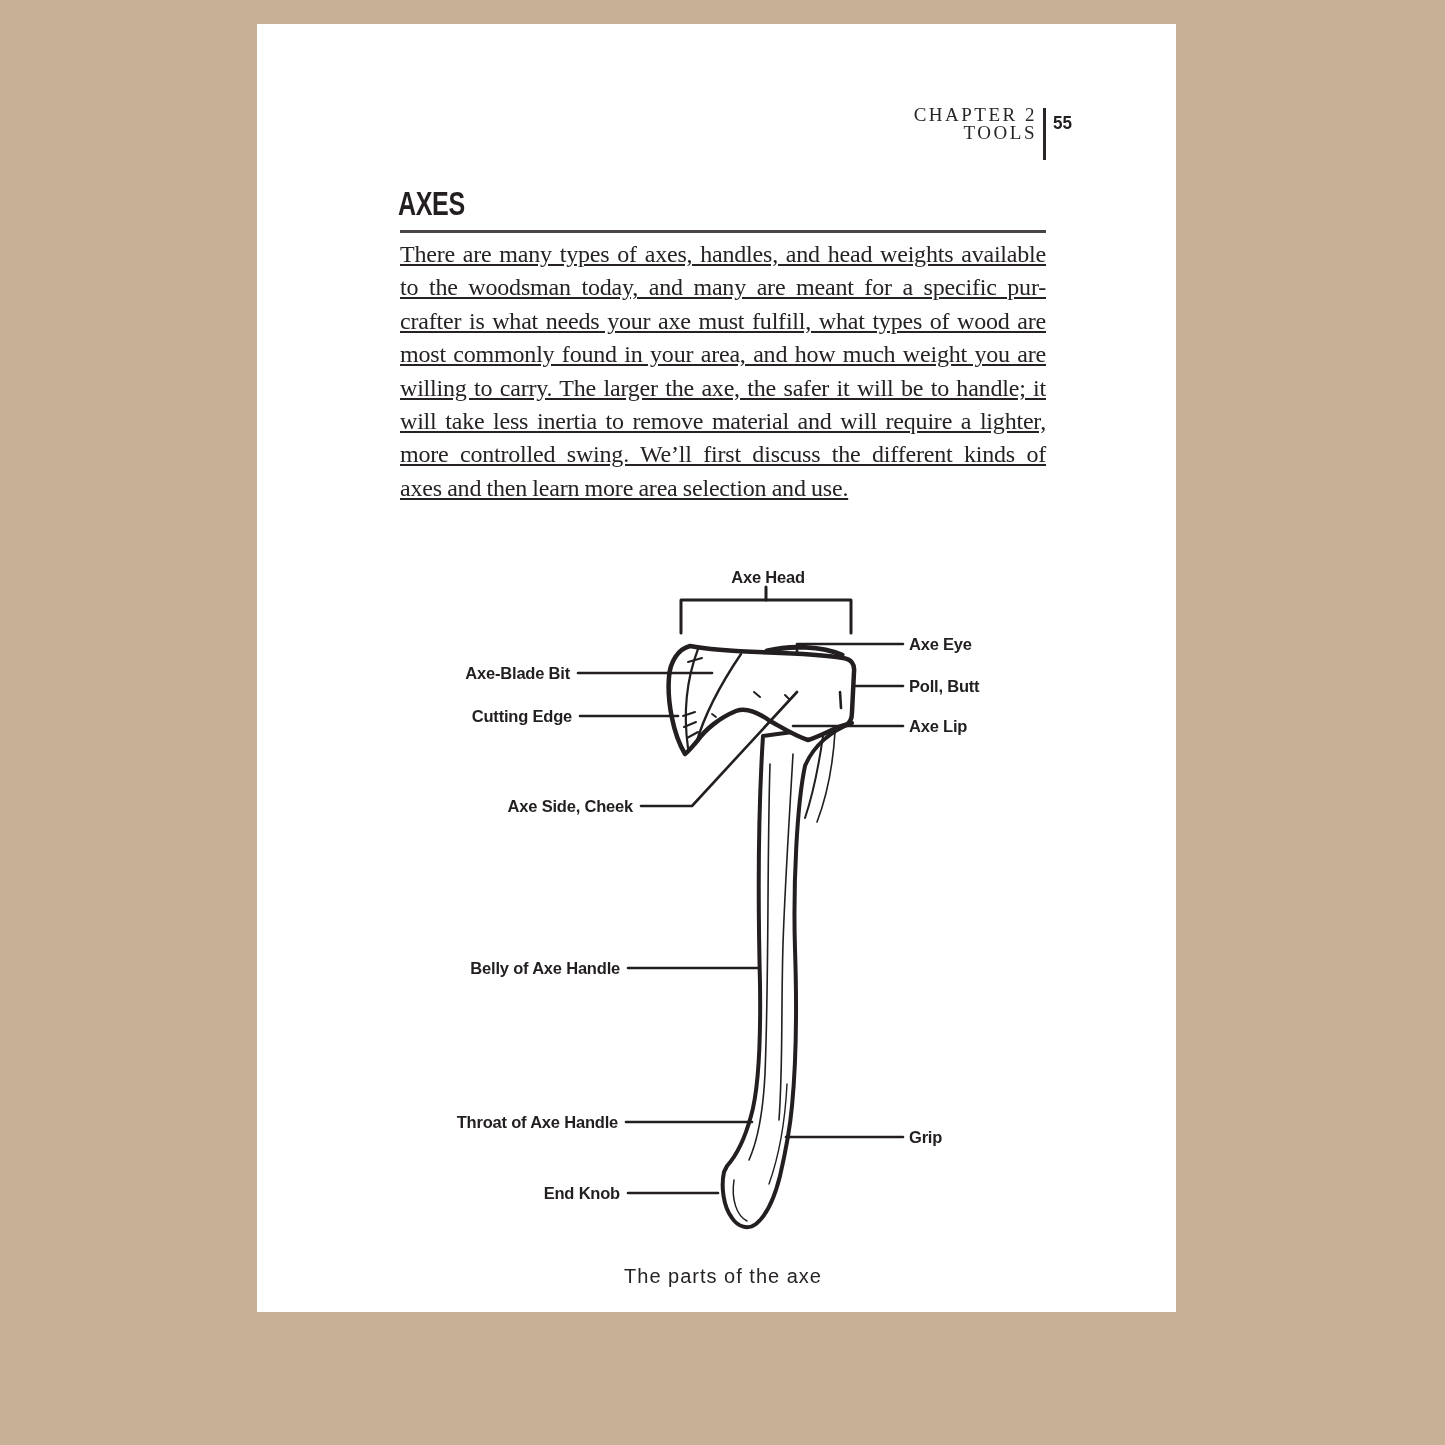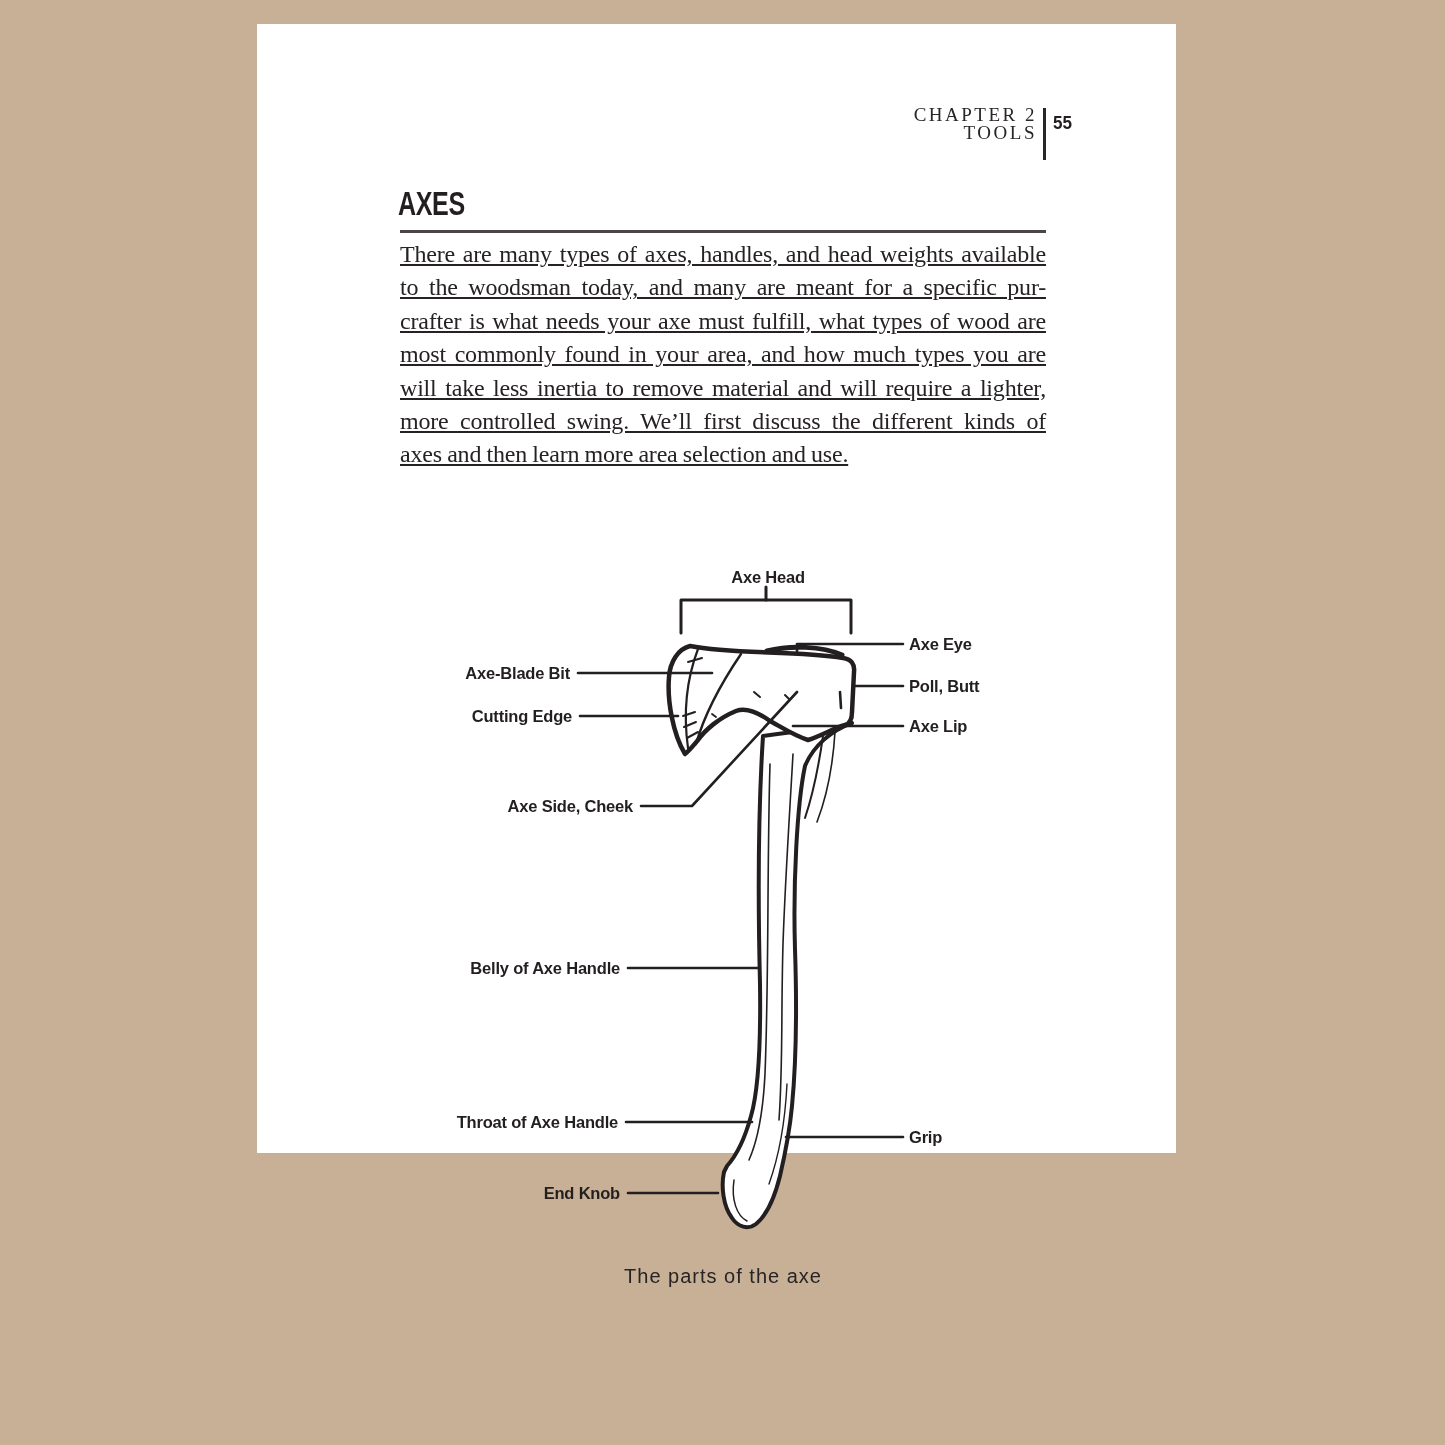--- a/index.html
+++ b/index.html
@@ -3,21 +3,21 @@
 <meta charset="utf-8">
 <style>
   html,body{margin:0;padding:0;}
   body{
     width:1445px;height:1445px;position:relative;
     background:#c7b096;
     font-family:"Liberation Serif", serif;
     -webkit-font-smoothing:antialiased;
   }
   .paper{
-    position:absolute;left:257px;top:24px;width:919px;height:1129px;
+    position:absolute;left:257px;top:24px;width:919px;height:1288px;
     background:#ffffff;
   }
   
   .running-head{
     position:absolute;top:82px;right:139px;text-align:right;
     font-family:"Liberation Serif", serif;
     font-size:19px;letter-spacing:2.5px;color:#2a2627;line-height:18px;
   }
   .head-rule{
     position:absolute;left:786px;top:84px;width:3px;height:52px;background:#2a2627;
@@ -72,21 +72,22 @@
   <div class="head-rule"></div>
   <div class="folio">55</div>
 
   <h1 class="section-title" style="margin:0"><span>AXES</span></h1>
   <div class="title-rule"></div>
 
   <div class="body-copy">
     <div class="ln">There are many types of axes, handles, and head weights available</div>
     <div class="ln">to the woodsman today, and many are meant for a specific pur-</div>
     <div class="ln">crafter is what needs your axe must fulfill, what types of wood are</div>
-    <div class="ln">most commonly found in your area, and how much types you are</div>
+    <div class="ln">most commonly found in your area, and how much weight you are</div>
+    <div class="ln">willing to carry. The larger the axe, the safer it will be to handle; it</div>
     <div class="ln">will take less inertia to remove material and will require a lighter,</div>
     <div class="ln">more controlled swing. We’ll first discuss the different kinds of</div>
     <div class="ln last">axes and then learn more area selection and use.</div>
   </div>
 
   <svg class="diagram" viewBox="0 0 919 1380">
     <g fill="none" stroke="#231f20" stroke-linecap="round" stroke-linejoin="round">
 
       <g>
         <path d="M506,712 C501,790 501,880 503,960 C504,1030 501,1068 494,1092

